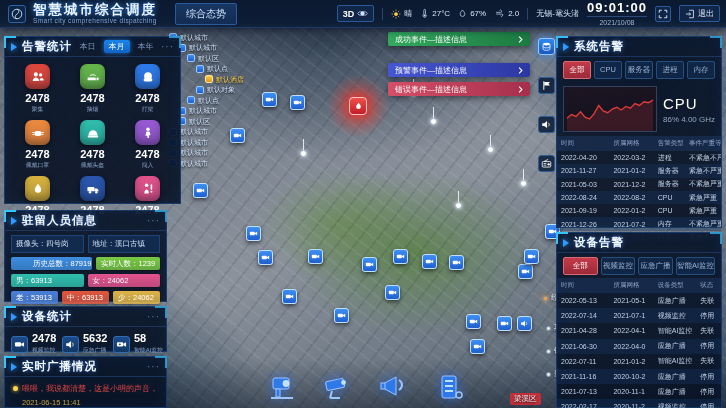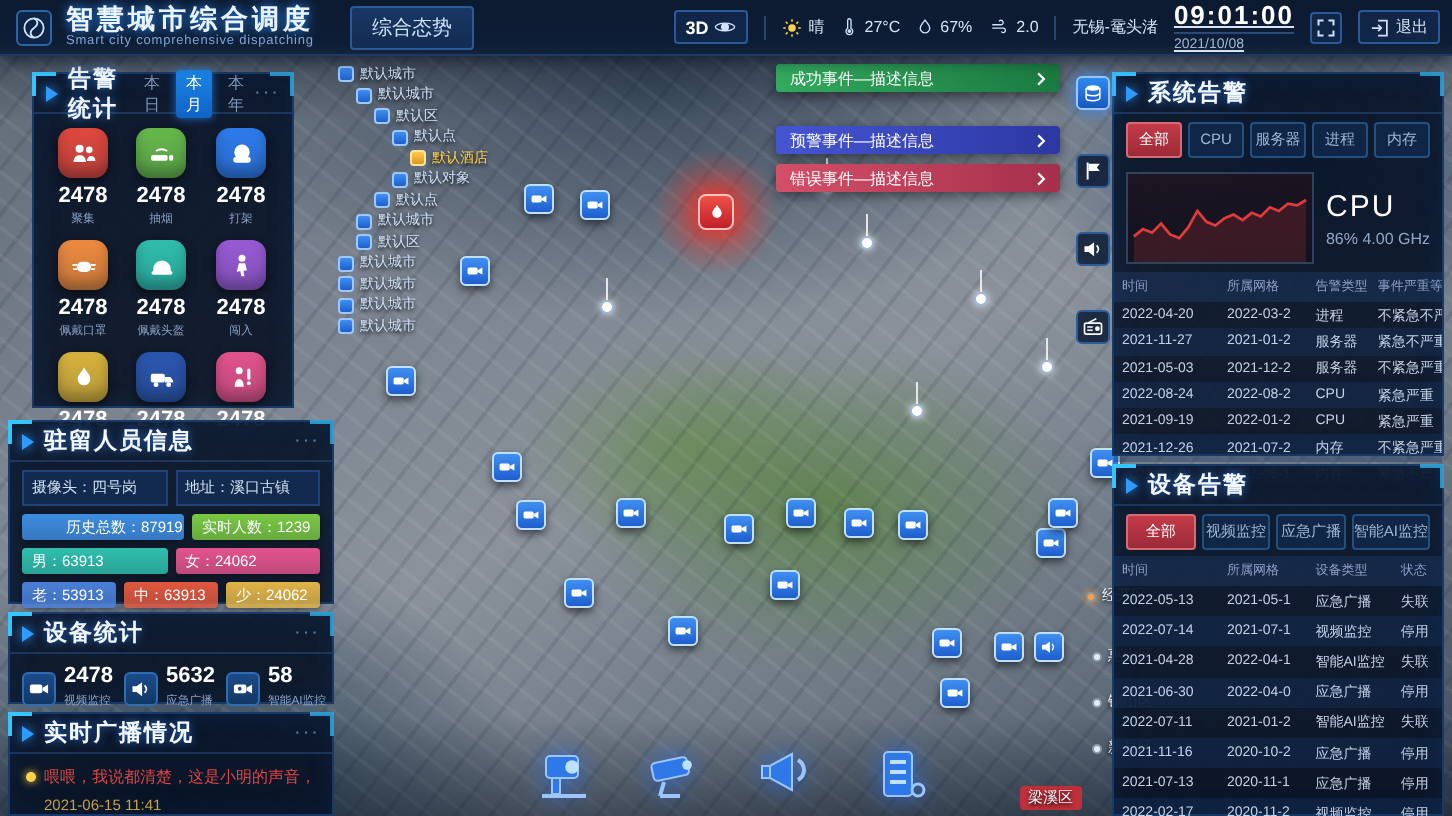--- a/index.html
+++ b/index.html
@@ -29,21 +29,21 @@
   .ttl{line-height:1;}
   .ttl .cn{font-size:13.5px;font-weight:bold;letter-spacing:2px;color:#eaf4ff;text-shadow:0 0 6px #2e8fff;}
   .ttl .en{font-size:6.5px;color:#7fa4d4;letter-spacing:.4px;margin-top:2px;}
   .nav-tab{margin-left:18px;font-size:10px;color:#cfe2fb;padding:3px 10px;border-radius:2px;
     background:linear-gradient(180deg,rgba(40,90,160,.45),rgba(25,60,115,.45));border:1px solid #2a5globe;border:1px solid #2a5a9a;cursor:pointer;}
   .hdr-right{margin-left:auto;display:flex;align-items:center;gap:8px;padding-right:6px;font-size:8px;color:#d5e4f5;}
   .h-item{display:flex;align-items:center;gap:3px;white-space:nowrap;}
   .h-sep{width:1px;height:12px;background:#27466f;}
   .badge3d{display:flex;align-items:center;gap:3px;font-weight:bold;font-size:9px;color:#fff;
     padding:2px 5px;border:1px solid #2a5a9a;border-radius:2px;background:rgba(20,45,85,.6);cursor:pointer;}
-  .clock{ text-align:left;line-height:1;text-decoration:underline;}
+  .clock{ text-align:center;line-height:1;}
   .clock .t{font-size:13px;font-weight:bold;color:#fff;letter-spacing:1px;}
   .clock .d{font-size:7px;color:#9fb6d6;margin-top:2px;border-top:1px solid #2a4a78;padding-top:2px;}
   .sq-btn{width:16px;height:16px;border:1px solid #2a5a9a;border-radius:2px;background:rgba(20,45,85,.6);
     display:flex;align-items:center;justify-content:center;cursor:pointer;}
   .exit-btn{display:flex;align-items:center;gap:3px;border:1px solid #2a5a9a;border-radius:2px;
     background:rgba(20,45,85,.6);padding:2px 5px;font-size:8px;color:#d5e4f5;cursor:pointer;}
   
   .panel{position:absolute;background:linear-gradient(180deg,rgba(8,20,41,.93),rgba(7,17,35,.90));
     border:1px solid #16output;border:1px solid #173a68;box-shadow:inset 0 0 14px rgba(25,90,180,.12);z-index:30;}
   .panel::before{content:"";position:absolute;left:-1px;top:-1px;width:10px;height:10px;
@@ -213,21 +213,21 @@
             <svg width="10" height="10" viewBox="0 0 16 16">
               <path d="M6.5 2h7v12h-7" fill="none" stroke="#cfe3ff" stroke-width="1.4"></path>
               <path d="M1.5 8h7M6.5 5.5L9 8l-2.5 2.5" fill="none" stroke="#cfe3ff" stroke-width="1.4"></path>
             </svg>
           </span>
         <span>退出</span>
       </div>
     </div>
   </div>
 
-  <div class="panel" style="left:16px;top:36px;width:131px;height:168px;">
+  <div class="panel" style="left:4px;top:36px;width:177px;height:168px;">
     <div class="p-hdr">
       <div class="p-arrow"></div>
       <div class="p-title">告警统计</div>
       <div class="l-tabs" id="alarm-tabs">
           <div class="l-tab">本日</div>
           <div class="l-tab act">本月</div>
           <div class="l-tab">本年</div>
         </div>
       <div class="p-more">···</div>
     </div>

